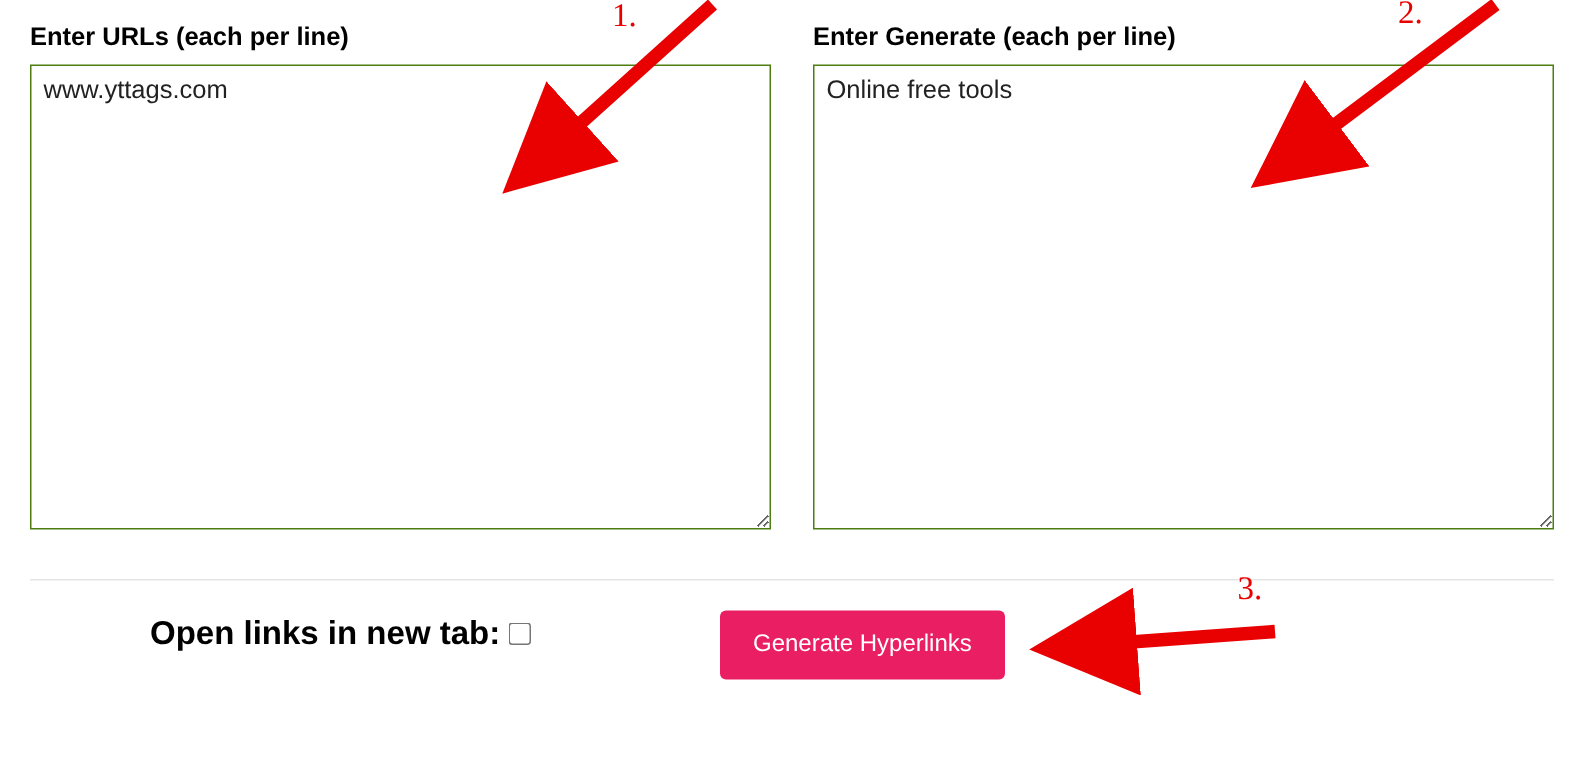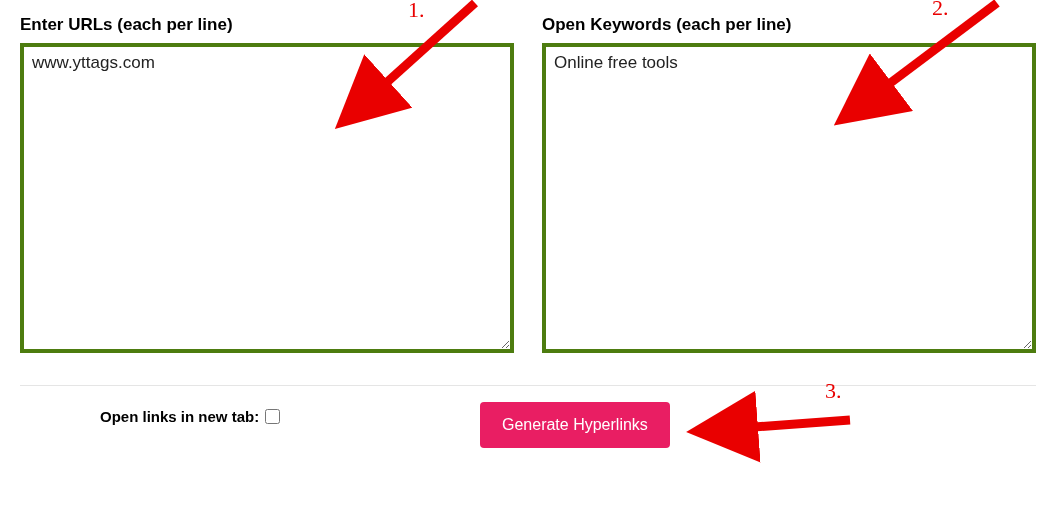--- a/index.html
+++ b/index.html
@@ -27,21 +27,21 @@
     .field-label {
       font-weight: bold;
       font-size: 17px;
       color: #000;
       display: block;
       margin-bottom: 8px;
     }
     .text-area {
       width: 100%;
       height: 310px;
-      border: 4px solid #4d7c0f;
+      border: 1px solid #4d7c0f;
       padding: 6px 8px;
       font-size: 17px;
       font-family: Arial, Helvetica, sans-serif;
       color: #222;
       resize: both;
       outline: none;
     }
     .divider {
       border: none;
       border-top: 1px solid #e5e5e5;
@@ -53,21 +53,21 @@
       position: relative;
       padding-left: 80px;
     }
     .checkbox-wrap {
       display: flex;
       align-items: center;
       gap: 6px;
     }
     .checkbox-label {
       font-weight: bold;
-      font-size: 15px;
+      font-size: 22px;
       color: #000;
     }
     .checkbox-input {
       width: 15px;
       height: 15px;
       cursor: pointer;
     }
     .generate-btn {
       position: absolute;
       left: 460px;
@@ -108,21 +108,21 @@
             <polygon points="0 0, 8 4, 0 8" fill="#e90000"></polygon>
           </marker>
         </defs>
         <line x1="135" y1="0" x2="35" y2="90" stroke="#e90000" stroke-width="9" marker-end="url(#arrowhead1)"></line>
       </svg>
       <span class="anno-label" style="left:68px; top:-6px;">1.</span>
     </div>
   </div>
 
   <div class="form-col">
-    <label class="field-label">Open Keywords (each per line)</label>
+    <label class="field-label">Enter Generate (each per line)</label>
     <textarea class="text-area" style="">Online free tools</textarea>
 
     
     <div class="annotation" style="left:300px; top:-12px;">
       <svg width="180" height="120" style="overflow:visible;">
         <defs>
           <marker id="arrowhead2" markerWidth="8" markerHeight="8" refX="2" refY="4" orient="auto">
             <polygon points="0 0, 8 4, 0 8" fill="#e90000"></polygon>
           </marker>
         </defs>

